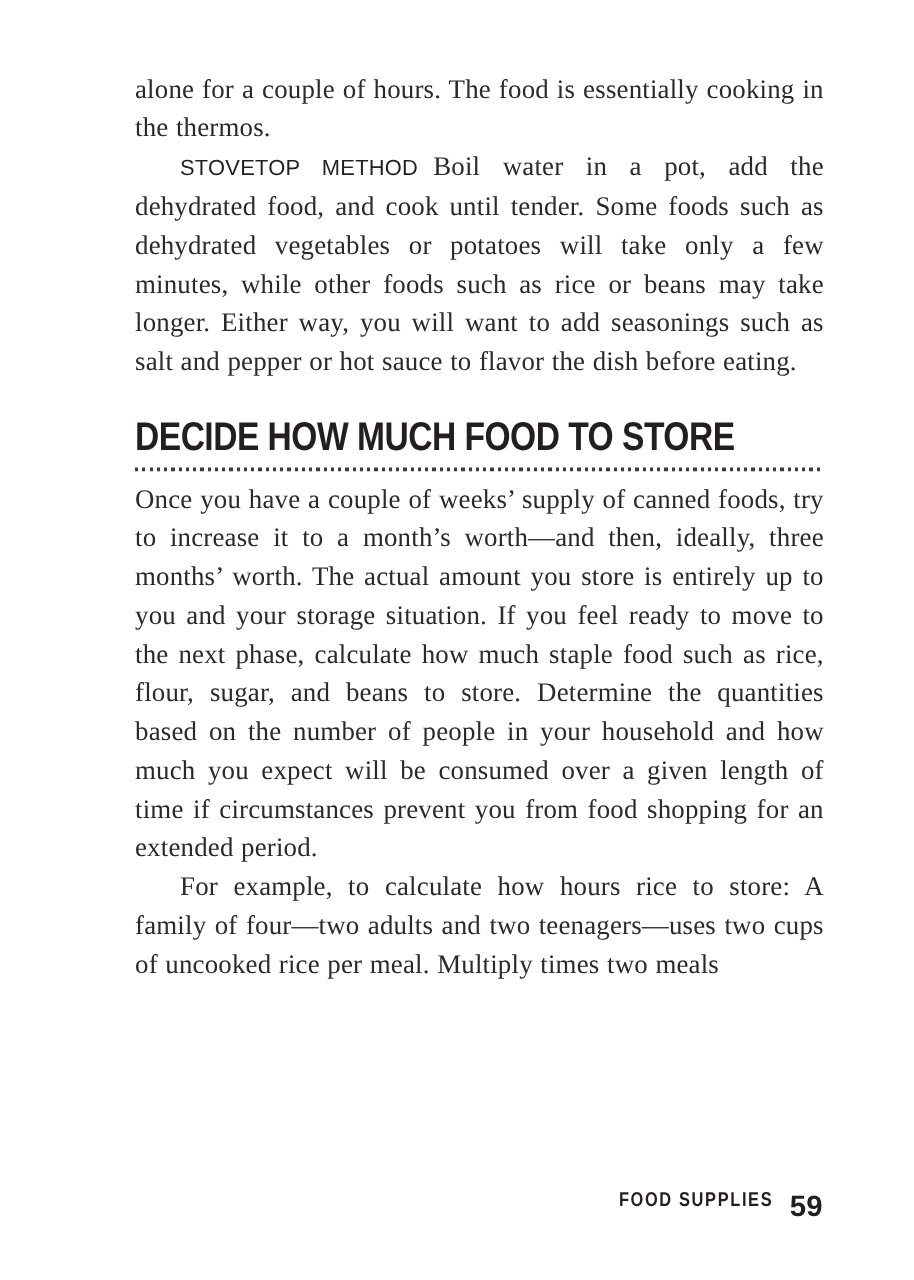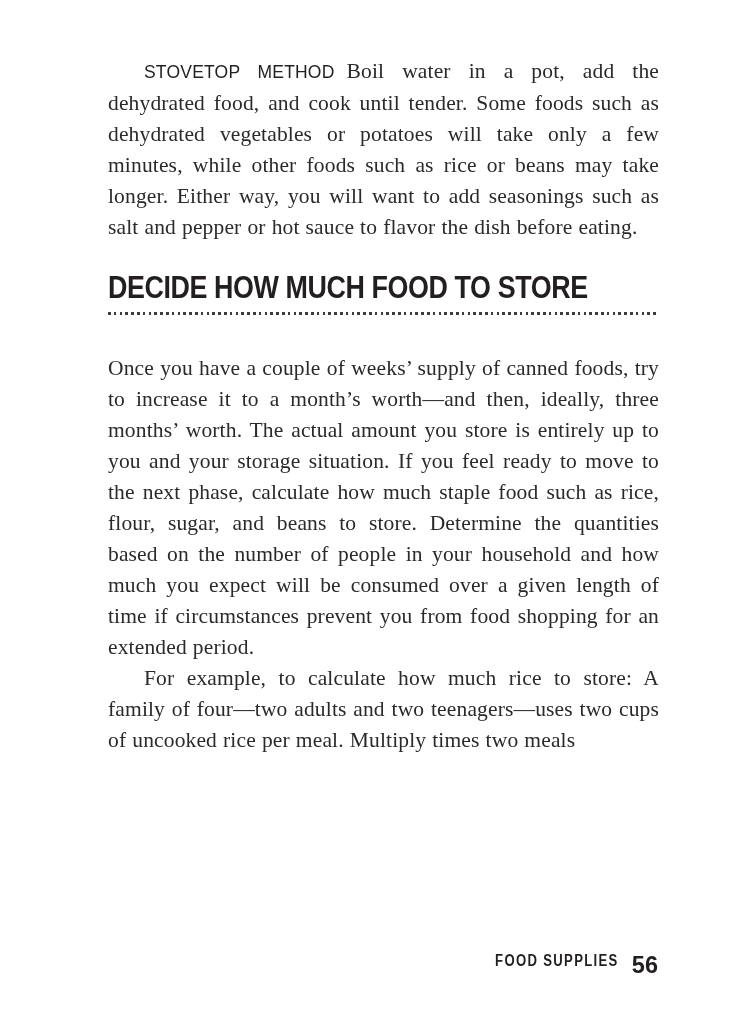--- a/index.html
+++ b/index.html
@@ -72,21 +72,21 @@
   .dotted-rule {
     margin-top: 9px;
     height: 3px;
     width: 100%;
     background-image: repeating-linear-gradient(
       90deg,
       var(--rule-dots) 0px, var(--rule-dots) 2.6px,
       transparent 2.6px, transparent 5.8px
     );
   }
-  .section-body-first { margin-top: 38px; }
+  .section-body-first { margin-top: 7px; }
   .running-footer {
     position: absolute;
     right: 73px;
     bottom: 45px;
     display: flex;
     align-items: flex-start;
   }
   .footer-label {
     display: inline-block;
     font-family: "Liberation Sans", sans-serif;
@@ -105,33 +105,34 @@
     color: var(--heading-text);
     margin-left: 13px;
   }
 </style>
 </head>
 <body>
 
 <div class="page">
   <div class="content">
 
+    <p class="para">alone for a couple of hours. The food is essentially cooking in the thermos.</p>
 
     <p class="para indent"><span class="method-label">STOVETOP METHOD</span><span>Boil water in a pot, add the dehydrated food, and cook until tender. Some foods such as dehydrated vegetables or potatoes will take only a few minutes, while other foods such as rice or beans may take longer. Either way, you will want to add seasonings such as salt and pepper or hot sauce to flavor the dish before eating.</span></p>
 
 
     <div class="section-title-wrap">
       <h1 class="section-title">DECIDE HOW MUCH FOOD TO STORE</h1>
     </div>
 
     <div class="dotted-rule"></div>
 
     <p class="para section-body-first">Once you have a couple of weeks’ supply of canned foods, try to increase it to a month’s worth—and then, ideally, three months’ worth. The actual amount you store is entirely up to you and your storage situation. If you feel ready to move to the next phase, calculate how much staple food such as rice, flour, sugar, and beans to store. Determine the quantities based on the number of people in your household and how much you expect will be consumed over a given length of time if circumstances prevent you from food shopping for an extended period.</p>
 
-    <p class="para indent">For example, to calculate how much rice to store: A family of four—two adults and two teenagers—uses two cups of uncooked rice per meal. Multiply times two meals</p>
+    <p class="para indent">For example, to calculate how hours rice to store: A family of four—two adults and two teenagers—uses two cups of uncooked rice per meal. Multiply times two meals</p>
 
   </div>
 
   <div class="running-footer">
     <span class="footer-label">FOOD SUPPLIES</span>
-    <span class="page-number">56</span>
+    <span class="page-number">59</span>
   </div>
 </div>
 
 </body></html>

